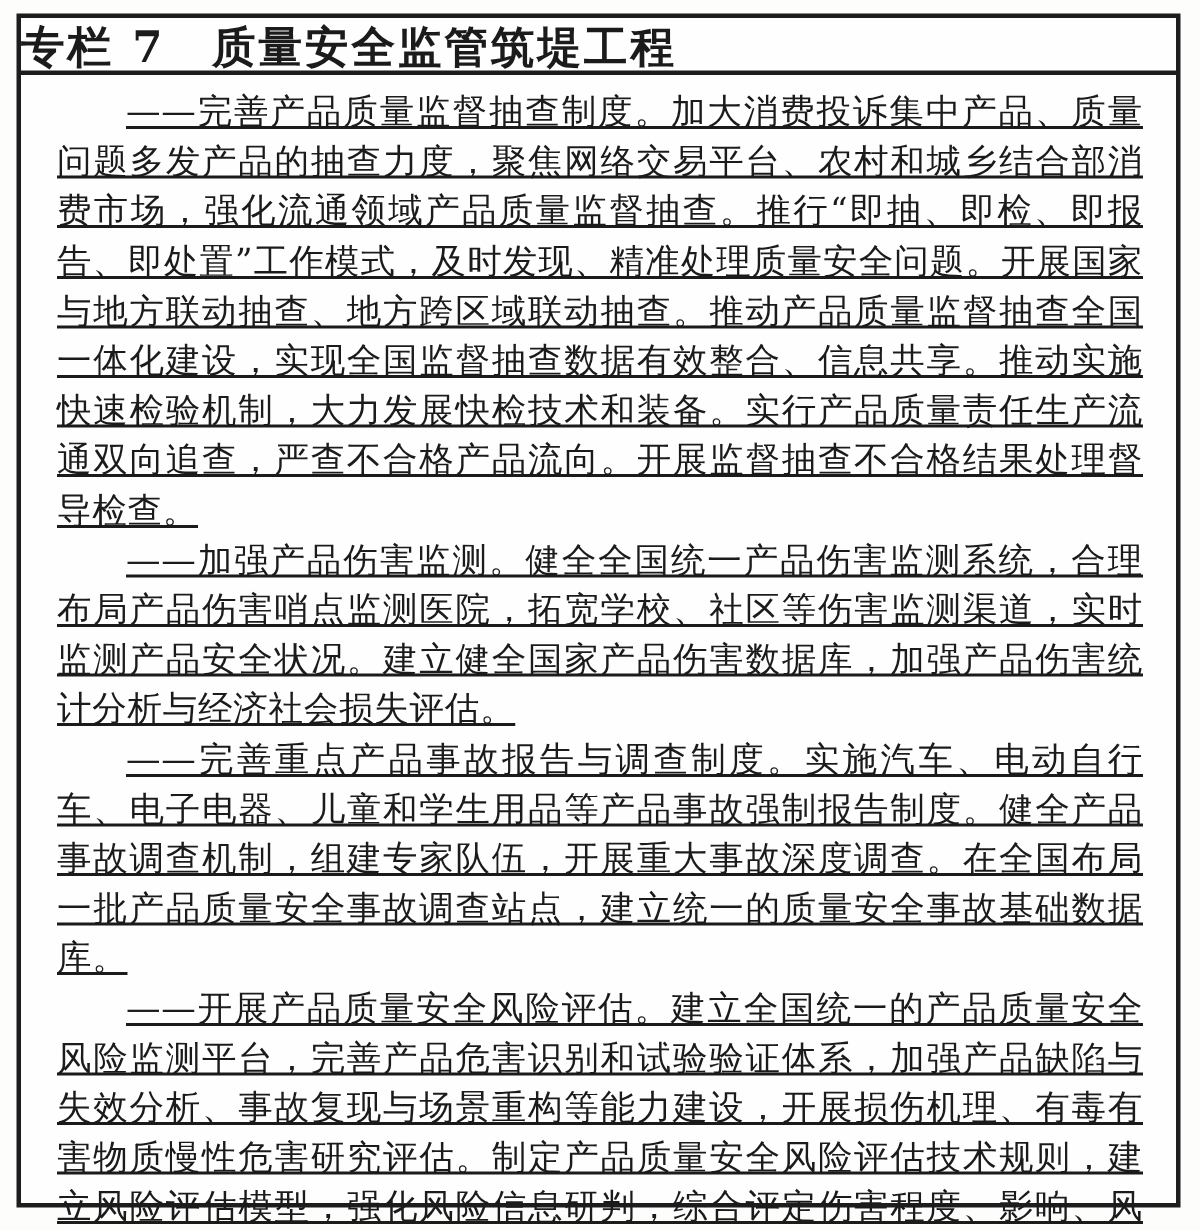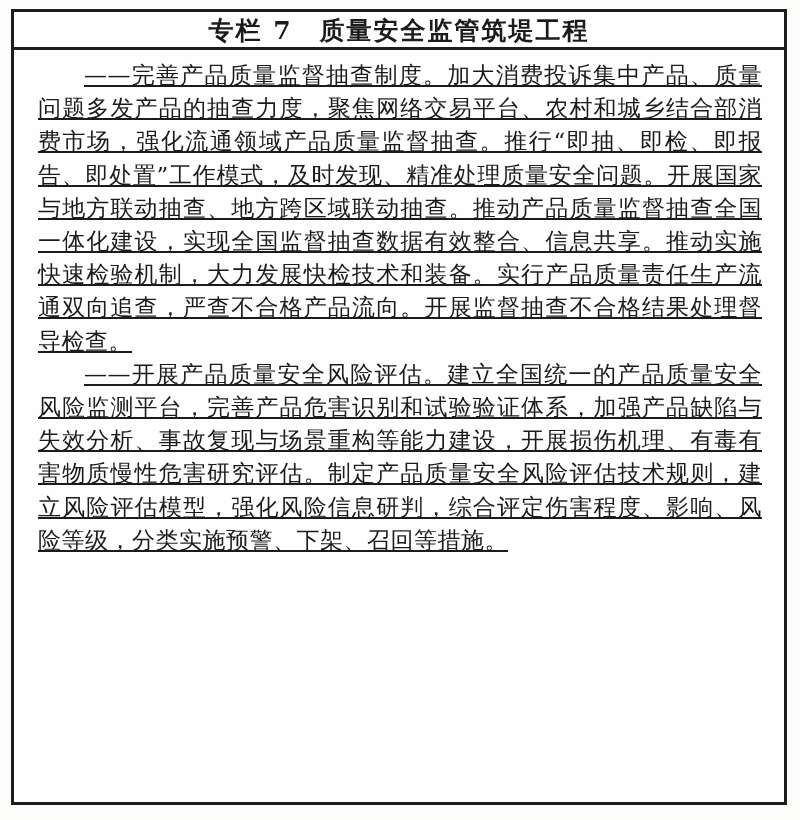--- a/index.html
+++ b/index.html
@@ -23,22 +23,21 @@
     height: 796px;
     box-sizing: border-box;
     border: 3px solid #1d1d1d;
     background: #fefefe;
   }
   .box-title {
     box-sizing: border-box;
     height: 38px;
     line-height: 32px;
     border-bottom: 3px solid #1d1d1d;
-    text-align: center;
-    font-size: 25px;
+    font-size: 29px;
     font-weight: bold;
     letter-spacing: 2px;
     padding-top: 3px;
     white-space: nowrap;
   }
   .box-body {
     box-sizing: border-box;
     padding: 9px 22px 0 24px;
     font-size: 23px;
     line-height: 33.2px;
@@ -53,15 +52,17 @@
     text-decoration: underline;
   }
 </style>
 </head>
 <body>
 
 <div class="policy-box">
   <div class="box-title">专栏 7　质量安全监管筑堤工程</div>
   <div class="box-body">
     <p>——完善产品质量监督抽查制度。加大消费投诉集中产品、质量问题多发产品的抽查力度，聚焦网络交易平台、农村和城乡结合部消费市场，强化流通领域产品质量监督抽查。推行“即抽、即检、即报告、即处置”工作模式，及时发现、精准处理质量安全问题。开展国家与地方联动抽查、地方跨区域联动抽查。推动产品质量监督抽查全国一体化建设，实现全国监督抽查数据有效整合、信息共享。推动实施快速检验机制，大力发展快检技术和装备。实行产品质量责任生产流通双向追查，严查不合格产品流向。开展监督抽查不合格结果处理督导检查。</p>
+    <p>——加强产品伤害监测。健全全国统一产品伤害监测系统，合理布局产品伤害哨点监测医院，拓宽学校、社区等伤害监测渠道，实时监测产品安全状况。建立健全国家产品伤害数据库，加强产品伤害统计分析与经济社会损失评估。</p>
+    <p>——完善重点产品事故报告与调查制度。实施汽车、电动自行车、电子电器、儿童和学生用品等产品事故强制报告制度。健全产品事故调查机制，组建专家队伍，开展重大事故深度调查。在全国布局一批产品质量安全事故调查站点，建立统一的质量安全事故基础数据库。</p>
     <p>——开展产品质量安全风险评估。建立全国统一的产品质量安全风险监测平台，完善产品危害识别和试验验证体系，加强产品缺陷与失效分析、事故复现与场景重构等能力建设，开展损伤机理、有毒有害物质慢性危害研究评估。制定产品质量安全风险评估技术规则，建立风险评估模型，强化风险信息研判，综合评定伤害程度、影响、风险等级，分类实施预警、下架、召回等措施。</p>
   </div>
 </div>
 
 </body></html>

